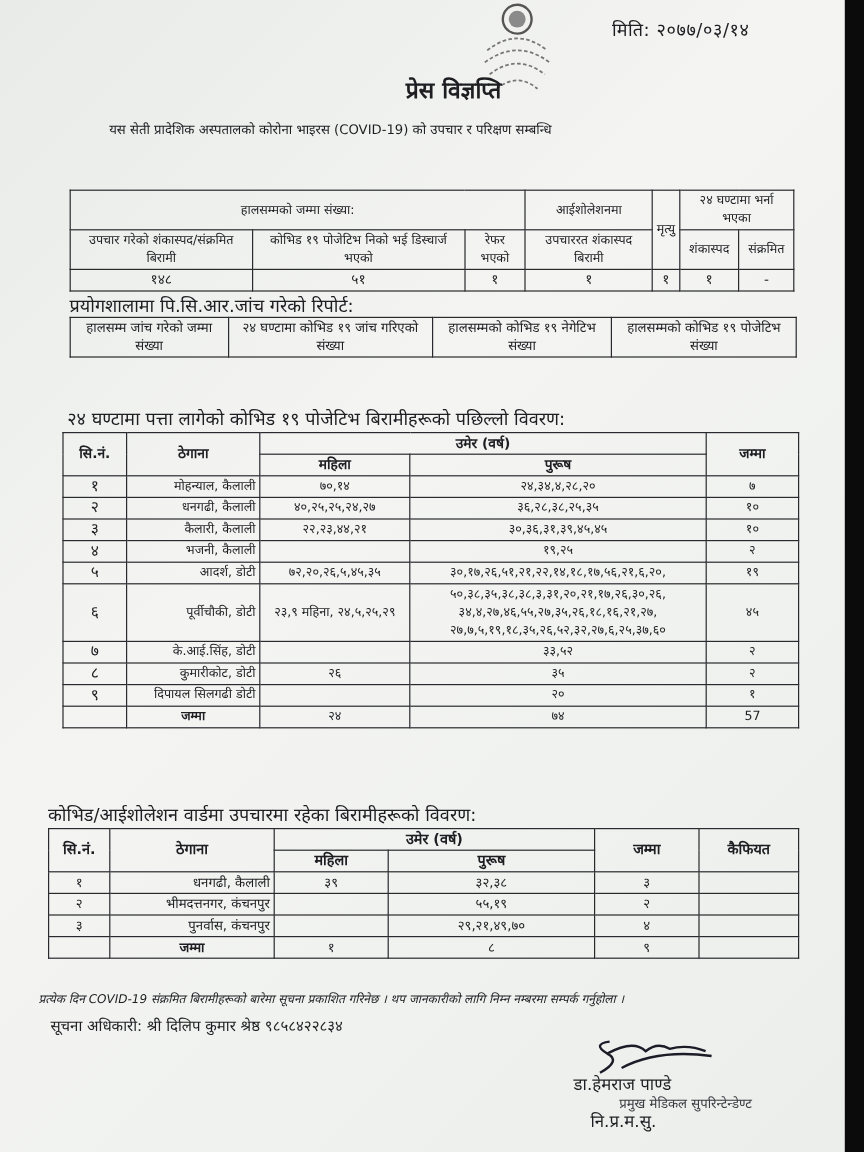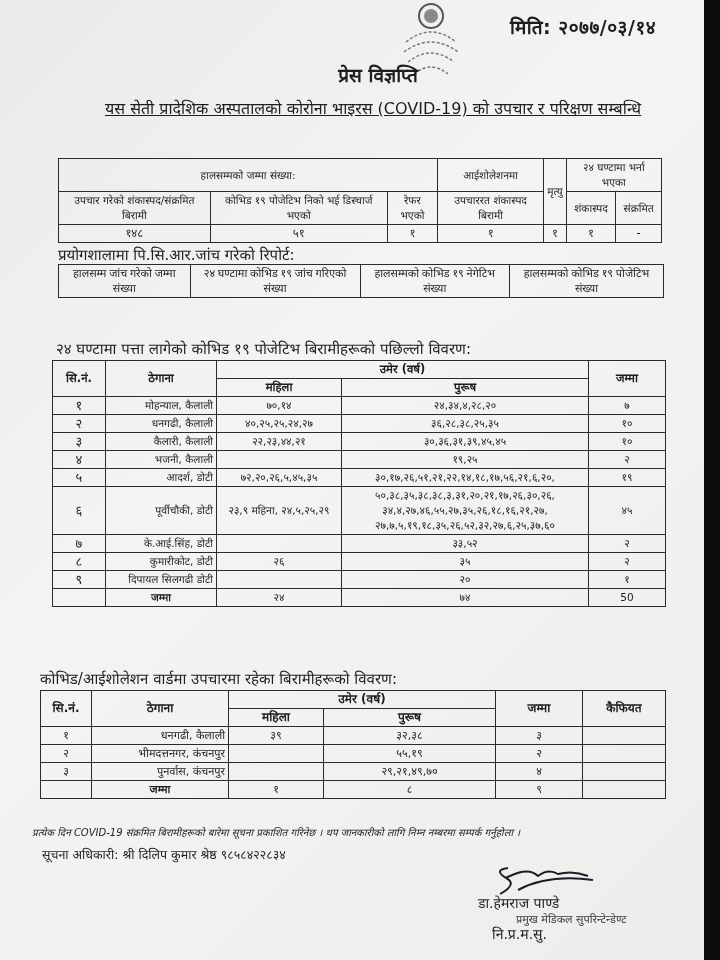--- a/index.html
+++ b/index.html
@@ -3,32 +3,32 @@
 <meta charset="utf-8">
 <style>
   html, body { margin:0; padding:0; }
   body {
     width:720px; height:960px; overflow:hidden; position:relative;
     background: linear-gradient(135deg, #e9ebe9 0%, #f4f5f3 40%, #eceeec 100%);
     font-family: "DejaVu Sans", sans-serif; color:#1e1e22;
   }
   .edge-right { position:absolute; top:0; right:0; width:16px; height:960px; background:#0b0b0b; }
   .seal { position:absolute; left:400px; top:2px; width:62px; height:85px; }
-  .date { position:absolute; left:510px; top:14px; font-size:19px; letter-spacing:0.5px;font-weight:bold; }
+  .date { position:absolute; left:510px; top:14px; font-size:15px; letter-spacing:0.5px; }
   .title { position:absolute; left:0; width:700px; top:62px; text-align:center; font-size:19px; font-weight:bold;margin-left:28px; }
-  .intro { position:absolute; left:65px; top:98px; width:620px; font-size:16px; line-height:22px;text-decoration:underline; }
+  .intro { position:absolute; left:51px; top:98px; width:620px; font-size:11px; line-height:22px; }
   .intro .l1 { padding-left:40px; }
   table { border-collapse:collapse; position:absolute; }
   td, th { border:1.4px solid #2a2a2e; text-align:center; font-size:11px; font-weight:normal; padding:1px 3px; line-height:15px; }
   .t1 { left:58px; top:158px; width:604px; }
   .t1 th { font-size:10.5px; }
   .t1 td.v { height:15px; font-size:11.5px; }
   .sec { position:absolute; font-size:15px; }
   .t2 { left:58px; top:264px; width:606px; }
-  .t2 th { font-size:11px;font-family:Liberation Serif, serif; }
+  .t2 th { font-size:11px; }
   .t3 { left:52px; top:360px; width:614px; }
   .t3 th { font-weight:bold; font-size:11.5px; }
   .t3 td.addr, .t4 td.addr { text-align:right; }
   .t3 td.sn { font-size:13px; }
   .t3 td { font-size:10.5px; }
   .t4 { left:40px; top:690px; width:626px; }
   .t4 th { font-weight:bold; font-size:12px; }
   .t4 td { font-size:11px; }
   .note { position:absolute; left:32px; top:825px; font-size:10px; font-style:italic; }
   .officer { position:absolute; left:42px; top:846px; font-size:12.5px; }
@@ -175,21 +175,21 @@
         <td>२०</td>
         <td>१</td>
       </tr>
     </tbody>
   <tbody>
       <tr>
     <td></td>
     <td style="font-weight:bold">जम्मा</td>
     <td>२४</td>
     <td>७४</td>
-    <td>50</td>
+    <td>57</td>
   </tr>
 </tbody>
   </table>
 
 <div class="sec" style="left:40px;top:668px;">कोभिड/आईशोलेशन वार्डमा उपचारमा रहेका बिरामीहरूको विवरण:</div>
 <table class="t4">
   <tbody>
       <tr>
     <th rowspan="2" style="width:44px;height:26px">सि.नं.</th>
     <th rowspan="2" style="width:130px">ठेगाना</th>

